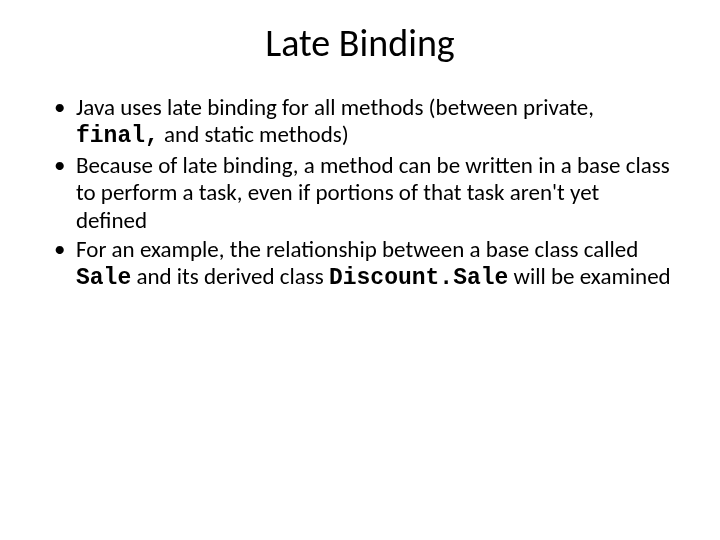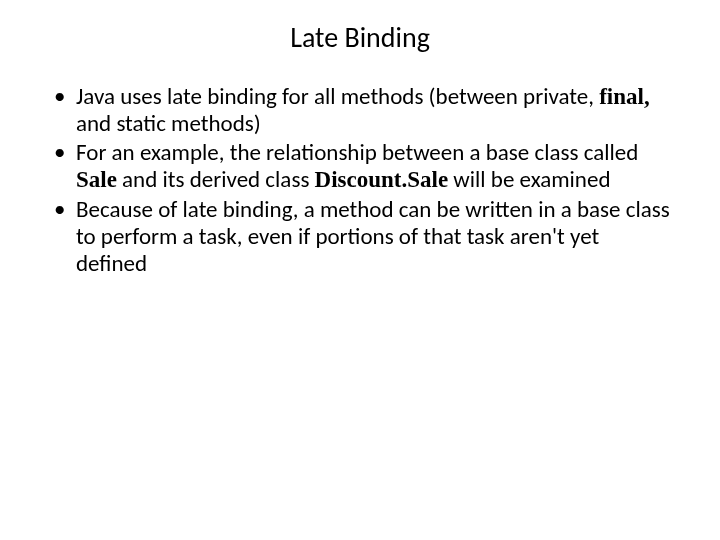--- a/index.html
+++ b/index.html
@@ -14,21 +14,21 @@
     overflow: hidden;
   }
   .slide {
     width: 720px;
     height: 540px;
     position: relative;
     box-sizing: border-box;
   }
   .title {
     text-align: center;
-    font-size: 28px;
+    font-size: 38px;
     font-weight: 400;
     margin-top: 20px;
     margin-bottom: 28px;
   }
   .body {
     padding: 0 48px 0 48px;
   }
   ul {
     list-style: none;
     margin: 0;
@@ -42,21 +42,21 @@
     margin-bottom: 2px;
   }
   li::before {
     content: "•";
     position: absolute;
     left: 6px;
     top: 0;
     font-size: 23px;
   }
   .mono {
-    font-family: Liberation Serif, serif;
+    font-family: Liberation Mono, monospace;
     font-weight: bold;
   }
   .footer {
     position: absolute;
     bottom: 18px;
     left: 0;
     width: 720px;
     font-size: 12px;
     color: #7f7f7f;
   }
@@ -64,22 +64,22 @@
 </head>
 <body>
 
 <div class="slide">
 
   <div class="title">Late Binding</div>
 
   <div class="body">
     <ul>
       <li><span>Java uses late binding for all methods (between private, </span><span class="mono">final,</span><span> and static methods)</span></li>
+      <li><span>Because of late binding, a method can be written in a base class to perform a task, even if portions of that task aren't yet defined</span></li>
       <li><span>For an example, the relationship between a base class called </span><span class="mono">Sale</span><span> and its derived class </span><span class="mono">Discount.Sale</span><span> will be examined</span></li>
-      <li><span>Because of late binding, a method can be written in a base class to perform a task, even if portions of that task aren't yet defined</span></li>
     </ul>
   </div>
 
   <div class="footer">
     
     
   </div>
 
 </div>
 

